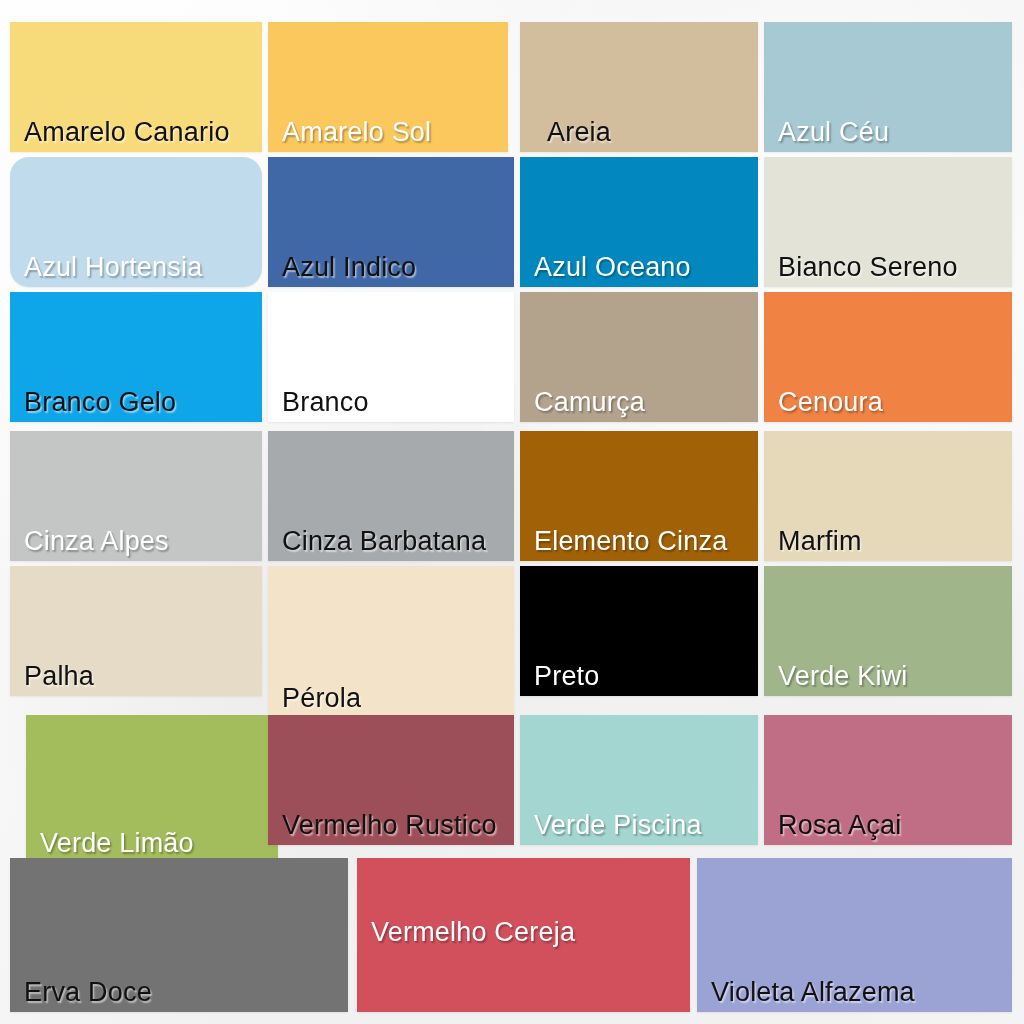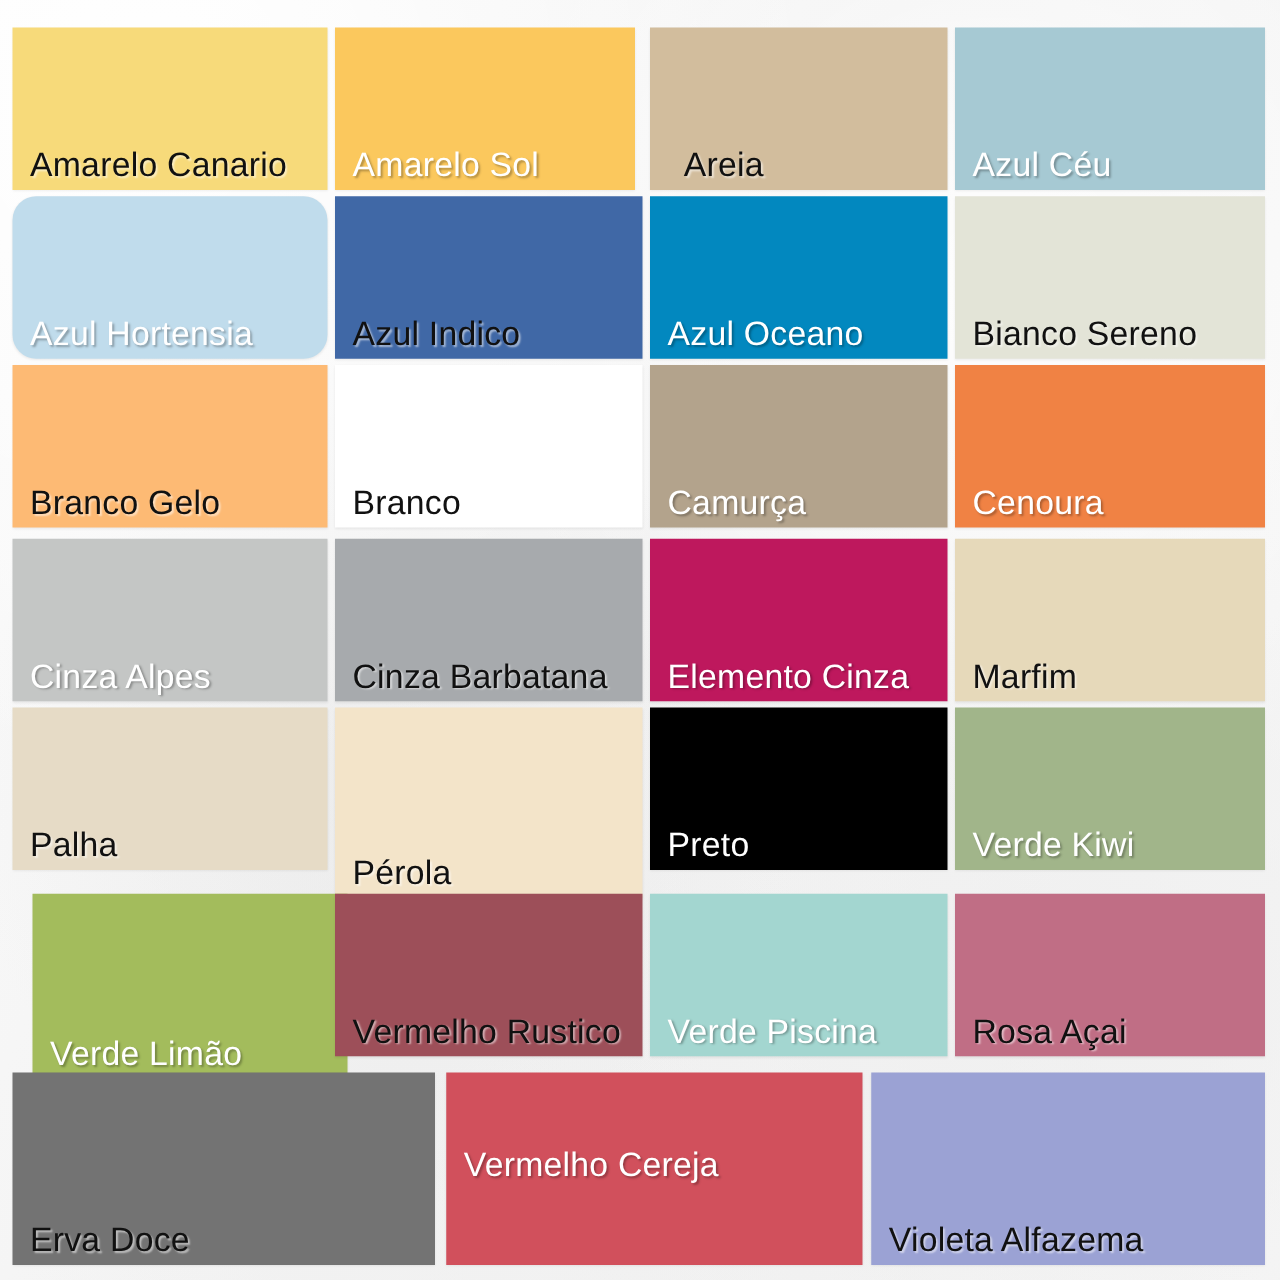--- a/index.html
+++ b/index.html
@@ -93,39 +93,39 @@
     </div>
     <div class="swatch" style="left: 268px; top: 157px; width: 246px; height: 130px; background-color: rgb(64, 104, 166);">
       <span class="swatch-label label-dark">Azul Indico</span>
     </div>
     <div class="swatch" style="left: 520px; top: 157px; width: 238px; height: 130px; background-color: rgb(2, 136, 191);">
       <span class="swatch-label label-light">Azul Oceano</span>
     </div>
     <div class="swatch" style="left: 764px; top: 157px; width: 248px; height: 130px; background-color: rgb(227, 228, 215);">
       <span class="swatch-label label-dark">Bianco Sereno</span>
     </div>
-    <div class="swatch" style="left: 10px; top: 292px; width: 252px; height: 130px; background-color: #fdba74;">
+    <div class="swatch" style="left: 10px; top: 292px; width: 252px; height: 130px; background-color: #0ea5e9;">
       <span class="swatch-label label-dark">Branco Gelo</span>
     </div>
     <div class="swatch" style="left: 268px; top: 292px; width: 246px; height: 130px; background-color: rgb(255, 255, 255);">
       <span class="swatch-label label-dark">Branco</span>
     </div>
     <div class="swatch" style="left: 520px; top: 292px; width: 238px; height: 130px; background-color: rgb(179, 163, 140);">
       <span class="swatch-label label-light">Camurça</span>
     </div>
     <div class="swatch" style="left: 764px; top: 292px; width: 248px; height: 130px; background-color: rgb(240, 130, 68);">
       <span class="swatch-label label-light">Cenoura</span>
     </div>
     <div class="swatch" style="left: 10px; top: 431px; width: 252px; height: 130px; background-color: rgb(196, 198, 197);">
       <span class="swatch-label label-light">Cinza Alpes</span>
     </div>
     <div class="swatch" style="left: 268px; top: 431px; width: 246px; height: 130px; background-color: rgb(167, 170, 173);">
       <span class="swatch-label label-dark">Cinza Barbatana</span>
     </div>
-    <div class="swatch" style="left: 520px; top: 431px; width: 238px; height: 130px; background-color: #be185d;">
+    <div class="swatch" style="left: 520px; top: 431px; width: 238px; height: 130px; background-color: #a16207;">
       <span class="swatch-label label-light">Elemento Cinza</span>
     </div>
     <div class="swatch" style="left: 764px; top: 431px; width: 248px; height: 130px; background-color: rgb(230, 217, 186);">
       <span class="swatch-label label-dark">Marfim</span>
     </div>
     <div class="swatch" style="left: 10px; top: 566px; width: 252px; height: 130px; background-color: rgb(230, 219, 198);">
       <span class="swatch-label label-dark">Palha</span>
     </div>
     <div class="swatch" style="left: 268px; top: 566px; width: 246px; height: 152px; background-color: rgb(243, 228, 201); align-items: flex-end;">
       <span class="swatch-label label-dark">Pérola</span>

